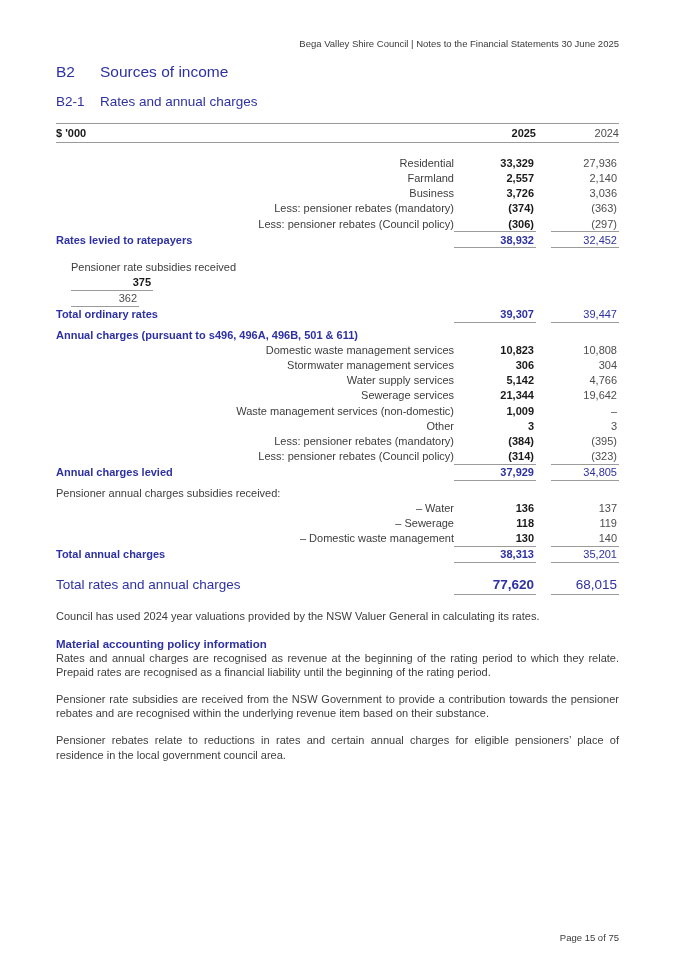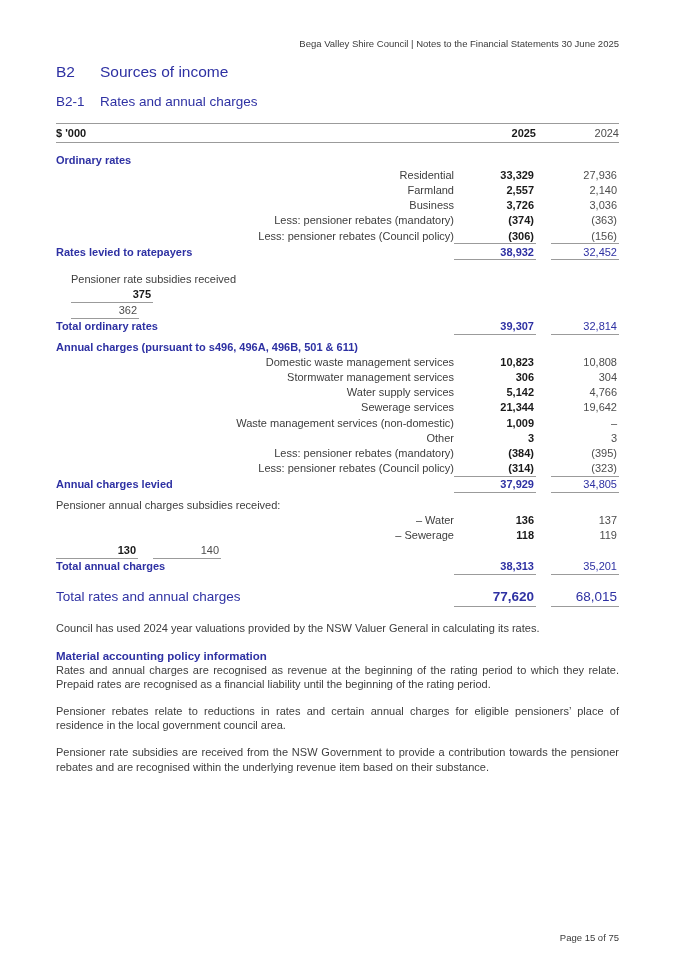--- a/index.html
+++ b/index.html
@@ -130,21 +130,20 @@
   </div>
 
   <div class="fin-table">
     <div class="thead">
       <span class="cell unit">$ '000</span>
       <span class="cell y2025">2025</span>
       <span class="cell y2024">2024</span>
     </div>
     <div>
         <div class="trow section">
-          <span class="cell label">Ordinary rates</span>
           <span class="cell num y2025"></span>
           <span class="cell num y2024"></span>
         </div>
         <div class="trow item">
           <span class="cell label">Residential</span>
           <span class="cell num y2025">33,329</span>
           <span class="cell num y2024">27,936</span>
         </div>
         <div class="trow item">
           <span class="cell label">Farmland</span>
@@ -157,36 +156,36 @@
           <span class="cell num y2024">3,036</span>
         </div>
         <div class="trow item">
           <span class="cell label">Less: pensioner rebates (mandatory)</span>
           <span class="cell num y2025">(374)</span>
           <span class="cell num y2024">(363)</span>
         </div>
         <div class="trow item">
           <span class="cell label">Less: pensioner rebates (Council policy)</span>
           <span class="cell num y2025 rule">(306)</span>
-          <span class="cell num y2024 rule">(156)</span>
+          <span class="cell num y2024 rule">(297)</span>
         </div>
         <div class="trow total">
           <span class="cell label">Rates levied to ratepayers</span>
           <span class="cell num y2025 rule">38,932</span>
           <span class="cell num y2024 rule">32,452</span>
         </div>
         <div class="trow item gap-m">
           <span class="cell label">Pensioner rate subsidies received</span>
           <span class="cell num y2025 rule">375</span>
           <span class="cell num y2024 rule">362</span>
         </div>
         <div class="trow total">
           <span class="cell label">Total ordinary rates</span>
           <span class="cell num y2025 rule">39,307</span>
-          <span class="cell num y2024 rule">32,814</span>
+          <span class="cell num y2024 rule">39,447</span>
         </div>
         <div class="trow section gap-s">
           <span class="cell label">Annual charges (pursuant to s496, 496A, 496B, 501 &amp; 611)</span>
           <span class="cell num y2025"></span>
           <span class="cell num y2024"></span>
         </div>
         <div class="trow item">
           <span class="cell label">Domestic waste management services</span>
           <span class="cell num y2025">10,823</span>
           <span class="cell num y2024">10,808</span>
@@ -240,38 +239,39 @@
           <span class="cell label">– Water</span>
           <span class="cell num y2025">136</span>
           <span class="cell num y2024">137</span>
         </div>
         <div class="trow item">
           <span class="cell label">– Sewerage</span>
           <span class="cell num y2025">118</span>
           <span class="cell num y2024">119</span>
         </div>
         <div class="trow item">
+          <span class="cell label">– Domestic waste management</span>
           <span class="cell num y2025 rule">130</span>
           <span class="cell num y2024 rule">140</span>
         </div>
         <div class="trow total">
           <span class="cell label">Total annual charges</span>
           <span class="cell num y2025 rule">38,313</span>
           <span class="cell num y2024 rule">35,201</span>
         </div>
         <div class="trow grand gap-l">
           <span class="cell label">Total rates and annual charges</span>
           <span class="cell num y2025 rule">77,620</span>
           <span class="cell num y2024 rule">68,015</span>
         </div>
       </div>
   </div>
 
   <p class="note">Council has used 2024 year valuations provided by the NSW Valuer General in calculating its rates.</p>
 
   <div class="policy-heading">Material accounting policy information</div>
   <p class="para">Rates and annual charges are recognised as revenue at the beginning of the rating period to which they relate. Prepaid rates are recognised as a financial liability until the beginning of the rating period.</p>
+  <p class="para">Pensioner rate subsidies are received from the NSW Government to provide a contribution towards the pensioner rebates and are recognised within the underlying revenue item based on their substance.</p>
   <p class="para">Pensioner rebates relate to reductions in rates and certain annual charges for eligible pensioners’ place of residence in the local government council area.</p>
-  <p class="para">Pensioner rate subsidies are received from the NSW Government to provide a contribution towards the pensioner rebates and are recognised within the underlying revenue item based on their substance.</p>
 
   <div class="doc-footer">Page 15 of 75</div>
 
 </div>
 
 </body></html>

